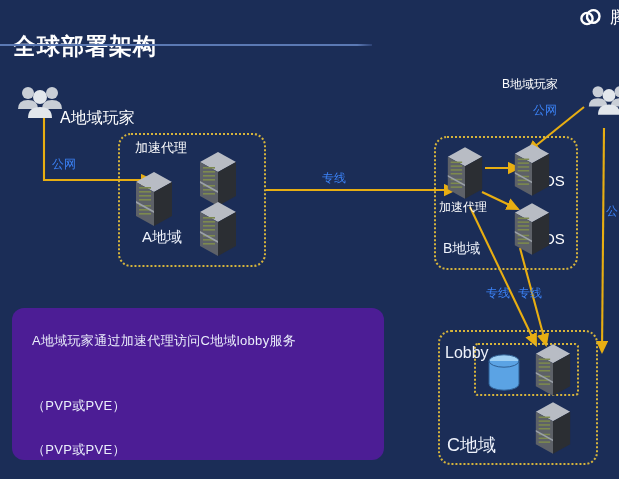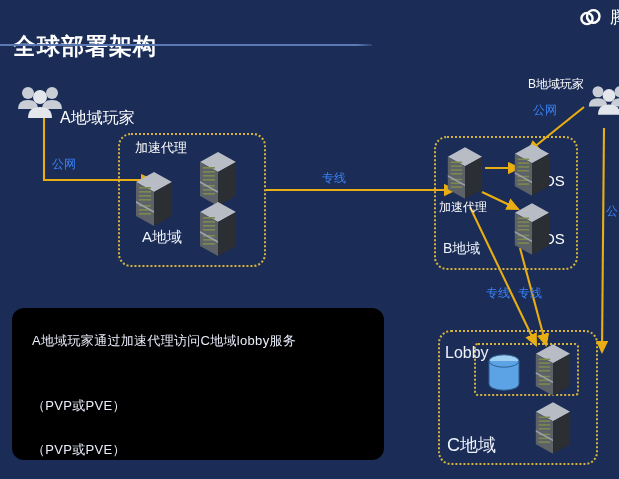--- a/index.html
+++ b/index.html
@@ -54,21 +54,21 @@
 
   
   .people{position:absolute;}
 
   
   .rack{position:absolute;}
 
   
   .legend{
     position:absolute;left:12px;top:308px;width:372px;height:152px;
-    background:#000000;border-radius:12px;
+    background:#4c1d95;border-radius:12px;
   }
   .legend-line{
     position:absolute;left:20px;color:#eaeefb;font-size:13px;white-space:nowrap;
     letter-spacing:.3px;
   }
 </style>
 </head>
 <body>
 
 <div id="stage">
@@ -135,21 +135,21 @@
           <path d="M2 25 q0-9 10-9 q10 0 10 9 z"></path>
         <circle cx="36" cy="9" r="6"></circle>
           <path d="M26 25 q0-9 10-9 q10 0 10 9 z"></path>
       </g>
       <g fill="#e3e7ec">
         <circle cx="24" cy="13" r="7"></circle>
           <path d="M12 34 q0-11 12-11 q12 0 12 11 z"></path>
       </g>
     </svg>
   </div>
-  <div class="small-label" style="left:528px;top:76px;font-size:12px;">B地域玩家</div>
+  <div class="small-label" style="left:502px;top:76px;font-size:12px;">B地域玩家</div>
 
   <div class="edge-label" style="left:52px;top:156px;">公网</div>
   <div class="edge-label" style="left:322px;top:170px;">专线</div>
   <div class="edge-label" style="left:533px;top:102px;">公网</div>
   <div class="edge-label" style="left:486px;top:285px;">专线</div>
   <div class="edge-label" style="left:518px;top:285px;">专线</div>
   <div class="edge-label" style="left:606px;top:203px;">公网</div>
 
   <div class="region" style="left:118px;top:133px;width:148px;height:134px;"></div>
   <div class="small-label" style="left:135px;top:139px;font-size:13px;">加速代理</div>

